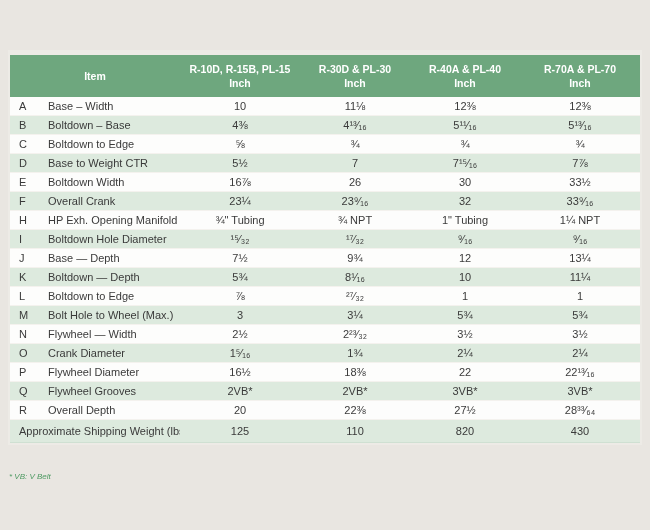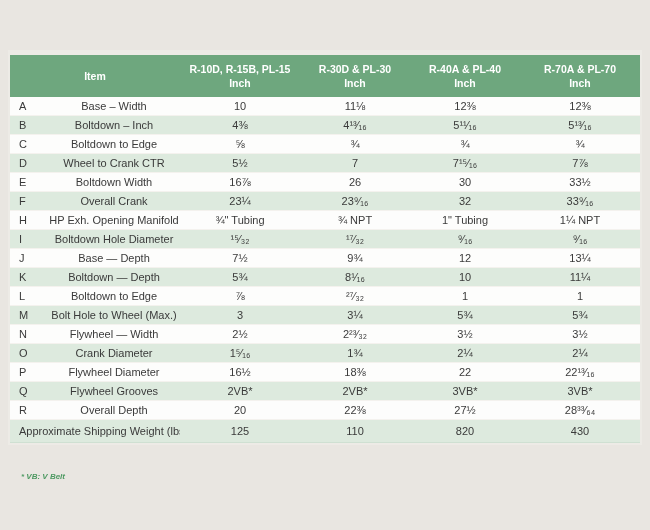--- a/index.html
+++ b/index.html
@@ -45,33 +45,33 @@
     color: #3a3a3a;
     height: 19px;
     vertical-align: middle;
     border-bottom: 1px solid #f4f2ee;
     white-space: nowrap;
     overflow: hidden;
   }
   tr.white td { background: #fdfdfc; }
   tr.green td { background: #ddeade; }
   td.letter { text-align: left; padding-left: 9px; }
-  td.item   { text-align: center; padding-left: 10px; }
+  td.item   { text-align: left; padding-left: 10px; }
   td.val    { text-align: center; }
   tfoot td {
     height: 23px;
     border-bottom: 1px solid #cfe0d2;
   }
   td.footer-label { text-align: left; padding-left: 9px; }
   .footnote {
     position: absolute;
-    left: 21px; top: 472px;
+    left: 9px; top: 472px;
     font-size: 8px;
     font-style: italic;
-    font-weight: bold;
+    font-weight: normal;
     color: #4f9a63;
   }
 </style>
 </head>
 <body>
 
 <div class="table-card">
   <table>
     <colgroup>
       <col class="c-letter">
@@ -108,37 +108,37 @@
         <tr class="white">
     <td class="letter">A</td>
     <td class="item">Base – Width</td>
     <td class="val">10</td>
     <td class="val">11⅛</td>
     <td class="val">12⅜</td>
     <td class="val">12⅜</td>
   </tr>
         <tr class="green">
     <td class="letter">B</td>
-    <td class="item">Boltdown – Inch</td>
+    <td class="item">Boltdown – Base</td>
     <td class="val">4⅜</td>
     <td class="val">4¹³⁄₁₆</td>
     <td class="val">5¹¹⁄₁₆</td>
     <td class="val">5¹³⁄₁₆</td>
   </tr>
         <tr class="white">
     <td class="letter">C</td>
     <td class="item">Boltdown to Edge</td>
     <td class="val">⅝</td>
     <td class="val">¾</td>
     <td class="val">¾</td>
     <td class="val">¾</td>
   </tr>
         <tr class="green">
     <td class="letter">D</td>
-    <td class="item">Wheel to Crank CTR</td>
+    <td class="item">Base to Weight CTR</td>
     <td class="val">5½</td>
     <td class="val">7</td>
     <td class="val">7¹⁵⁄₁₆</td>
     <td class="val">7⅞</td>
   </tr>
         <tr class="white">
     <td class="letter">E</td>
     <td class="item">Boltdown Width</td>
     <td class="val">16⅞</td>
     <td class="val">26</td>

